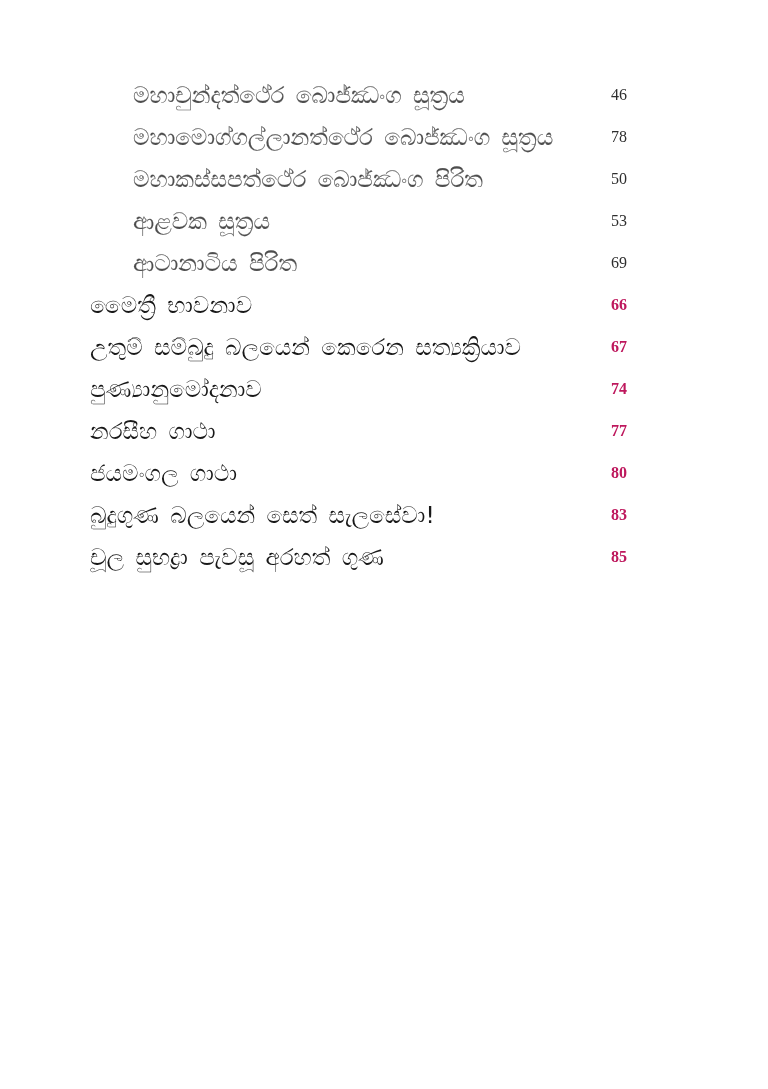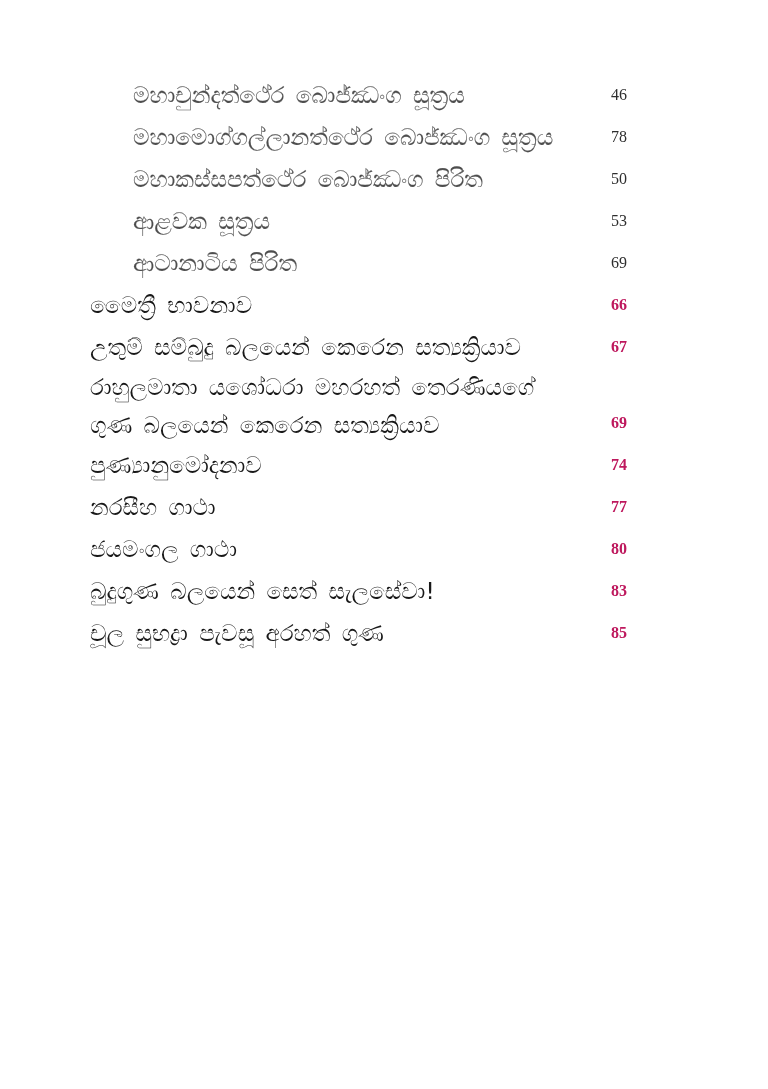--- a/index.html
+++ b/index.html
@@ -113,27 +113,20 @@
           <span class="line">මෛත්‍රී භාවනාව</span>
         </div>
         <div class="page-num">66</div>
       </div>
       <div class="row heavy">
         <div class="title">
           <span class="line">උතුම් සම්බුදු බලයෙන් කෙරෙන සත්‍යක්‍රියාව</span>
         </div>
         <div class="page-num">67</div>
       </div>
-      <div class="row heavy multi">
-        <div class="title">
-          <span class="line">රාහුලමාතා යශෝධරා මහරහත් තෙරණියගේ</span>
-          <span class="line">ගුණ බලයෙන් කෙරෙන සත්‍යක්‍රියාව</span>
-        </div>
-        <div class="page-num">69</div>
-      </div>
       <div class="row heavy">
         <div class="title">
           <span class="line">පුණ්‍යානුමෝදනාව</span>
         </div>
         <div class="page-num">74</div>
       </div>
       <div class="row heavy">
         <div class="title">
           <span class="line">නරසීහ ගාථා</span>
         </div>

